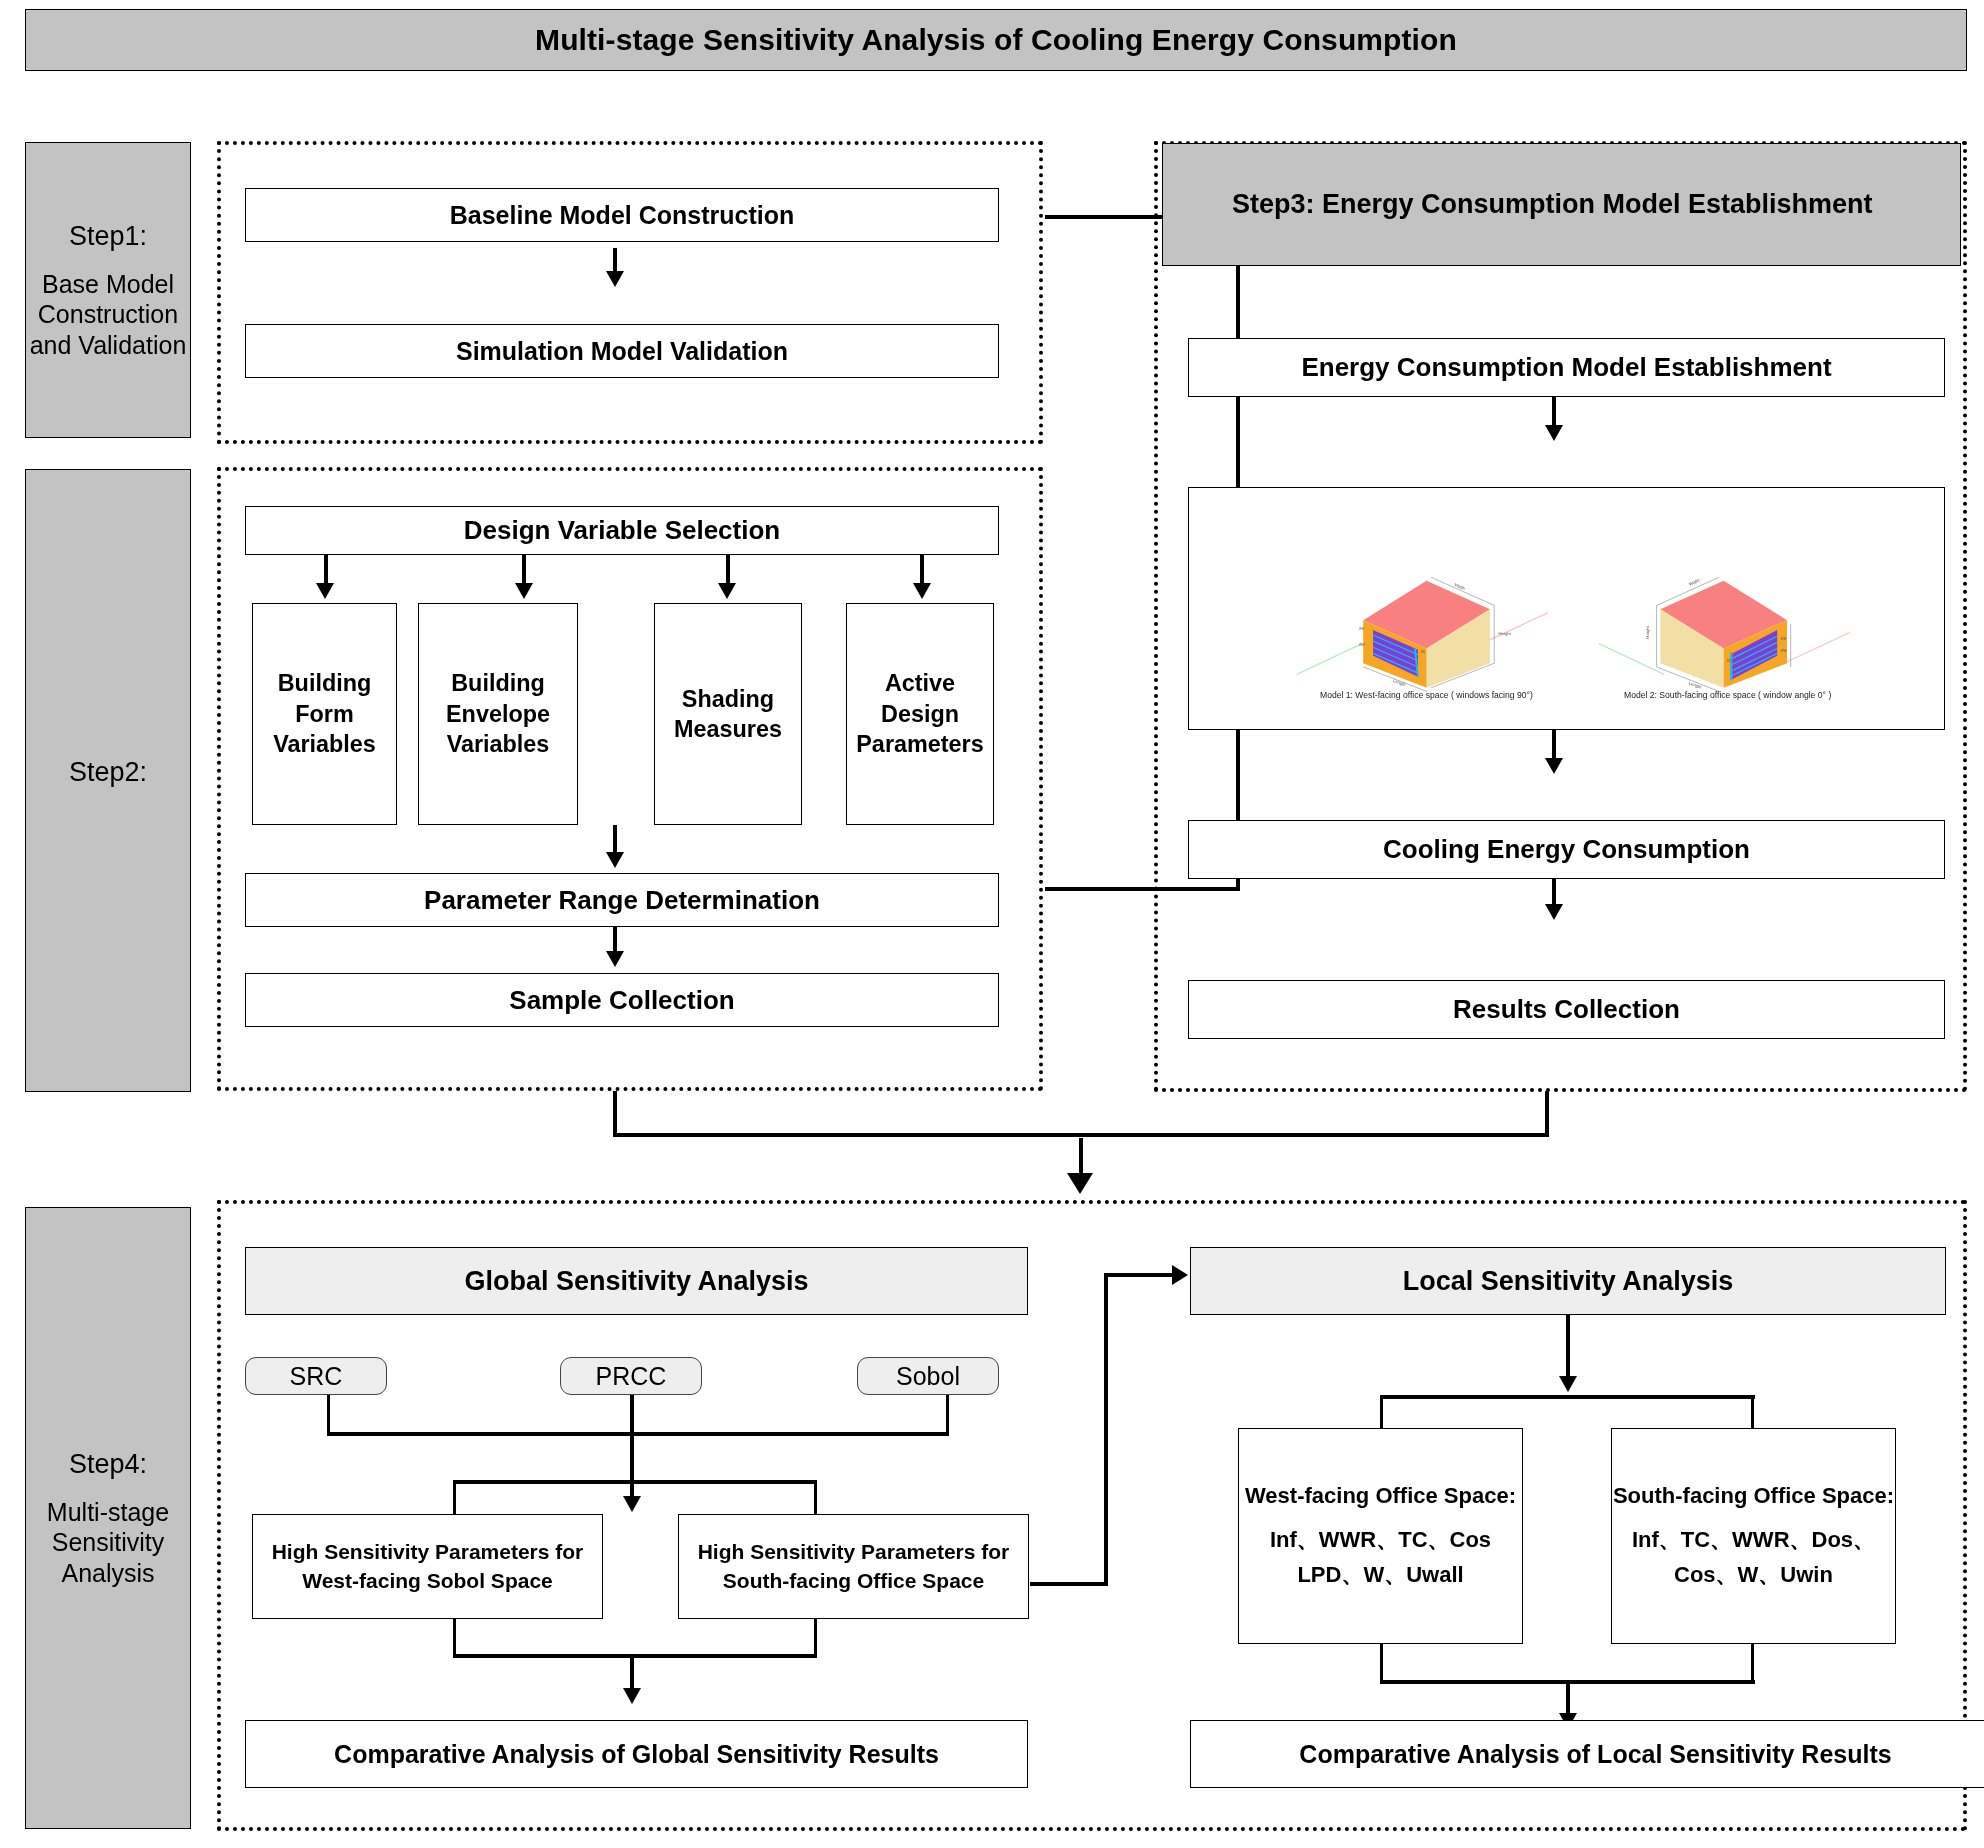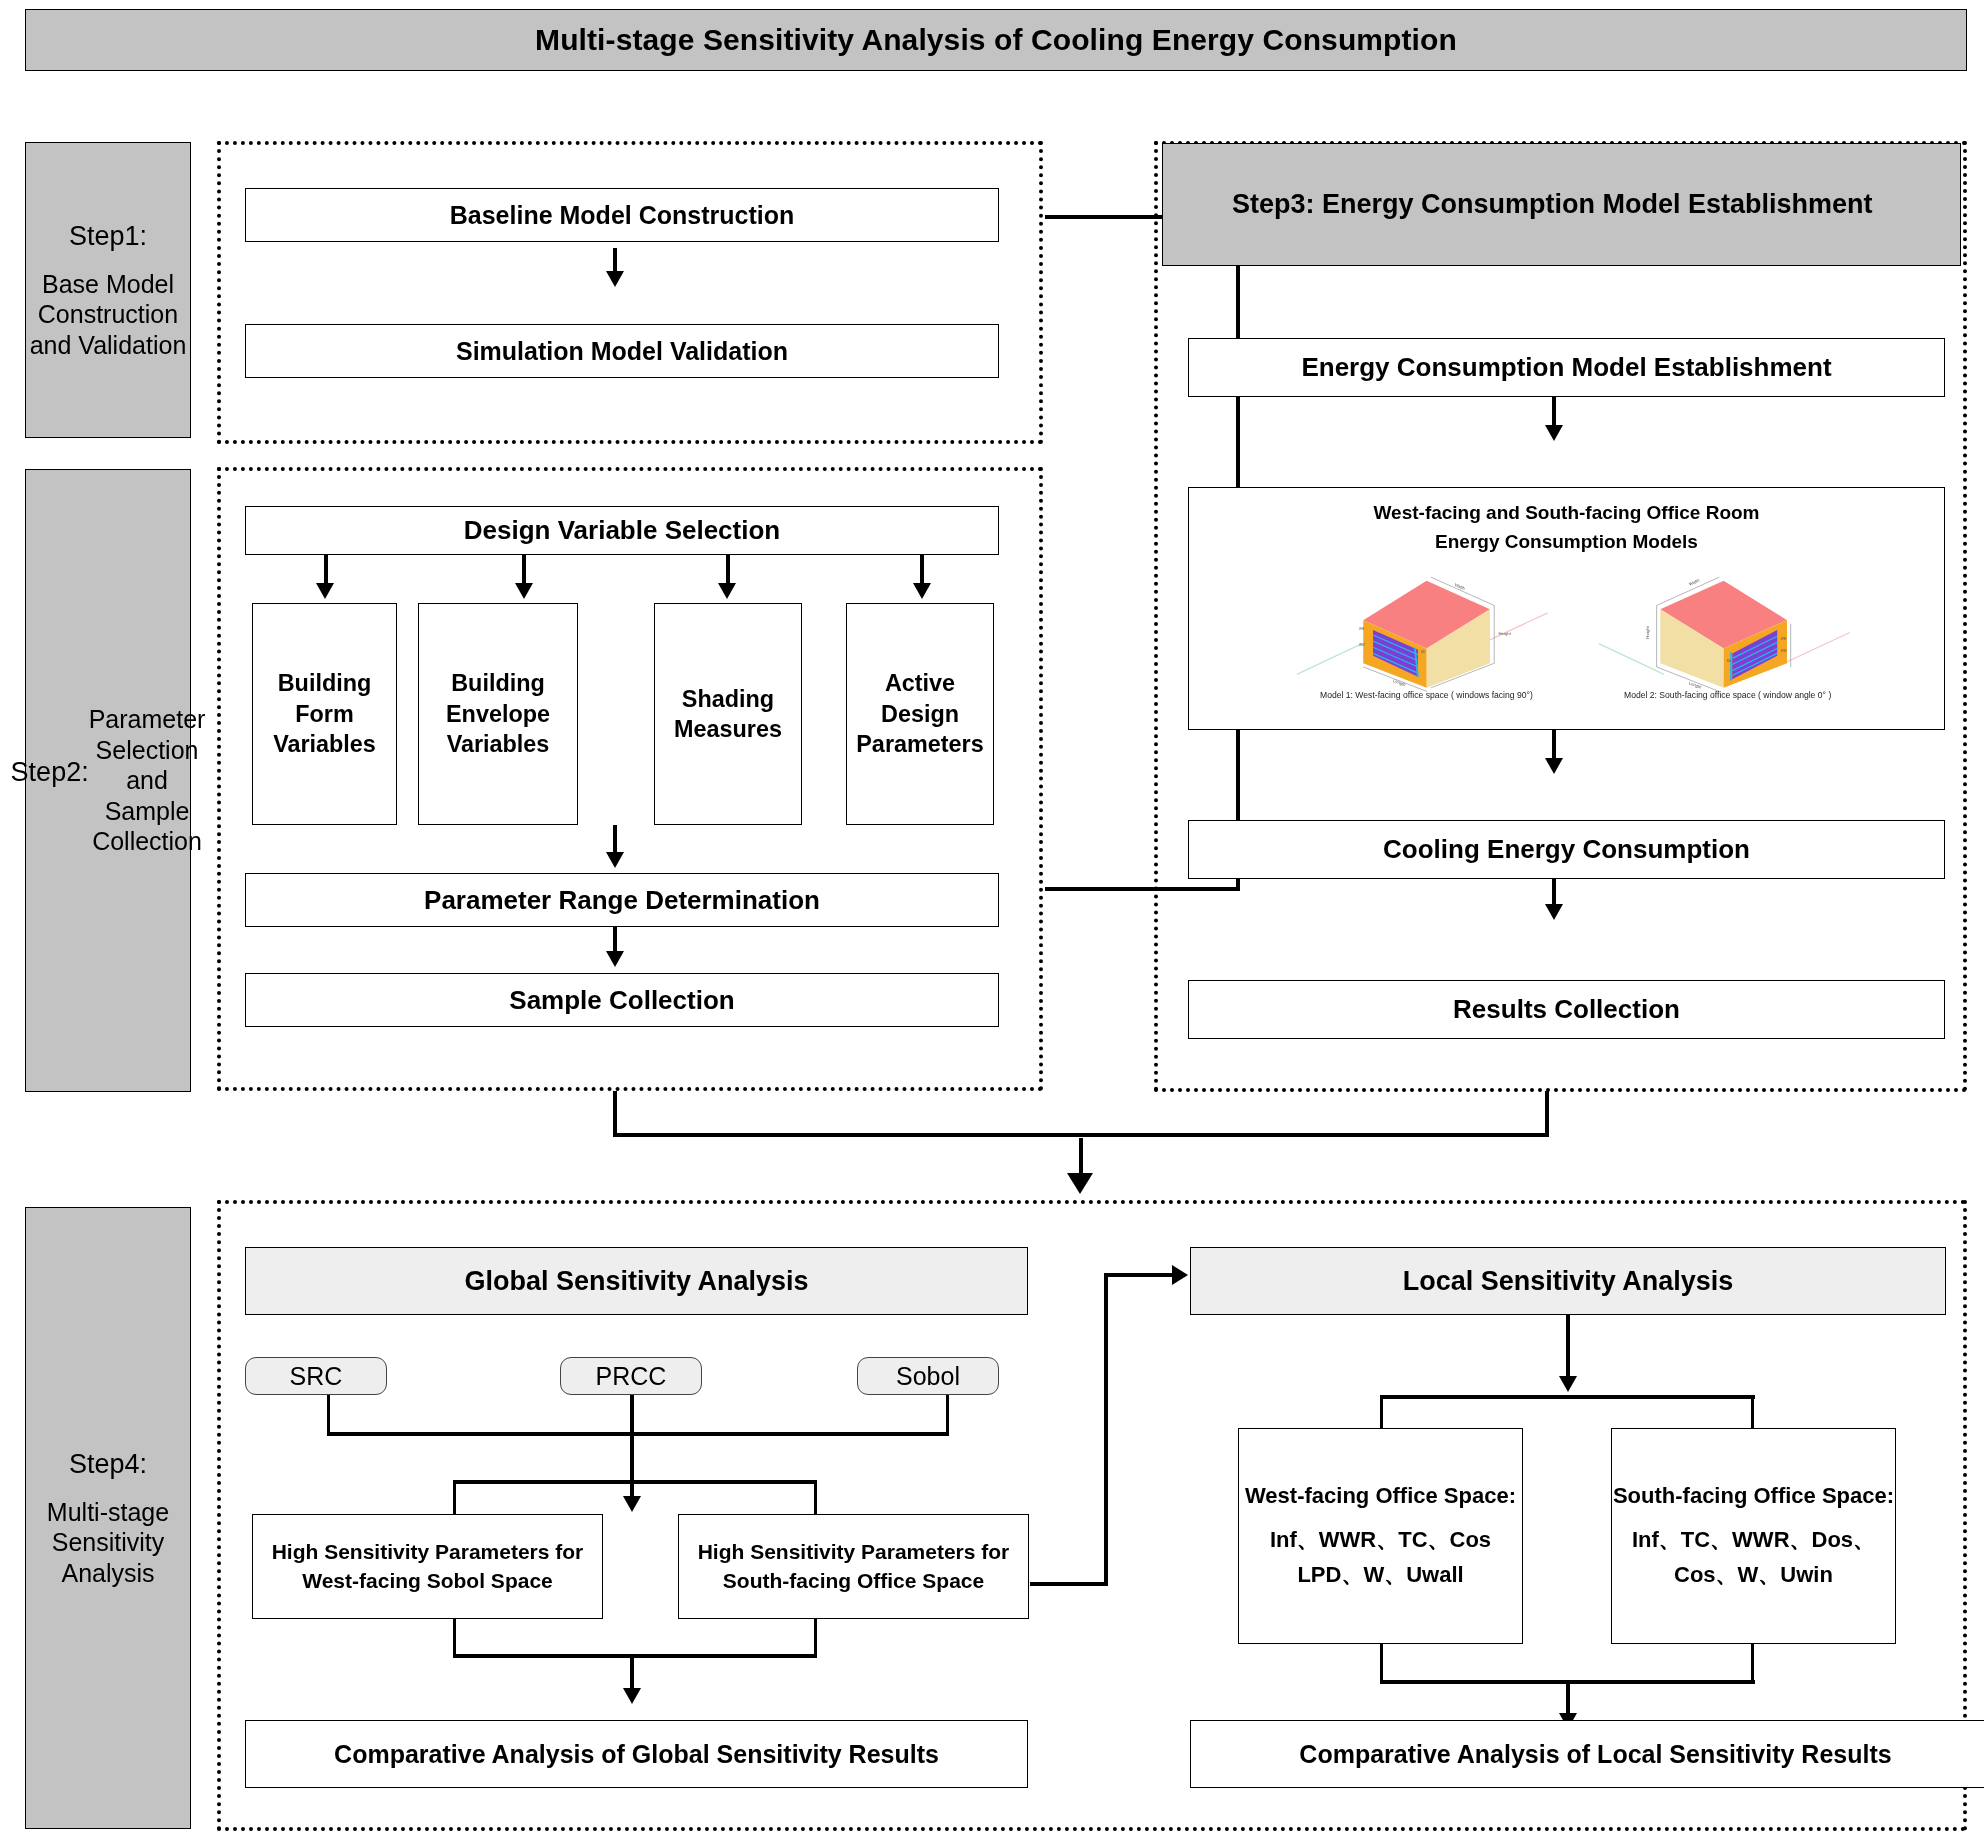--- a/index.html
+++ b/index.html
@@ -49,21 +49,20 @@
 </div>
 <div class="line" style="left:613px;top:248px;width:3.7px;height:25px;"></div>
 <div class="arrow-d-sm" style="left:606px;top:271px;"></div>
 
 <div class="abs white ctr" style="left:245px;top:324px;width:754px;height:54px;">
   <span class="cond" style="font-size:25px;font-weight:bold;">Simulation Model Validation</span>
 </div>
 
 <div class="abs gray ctr" style="left:25px;top:469px;width:166px;height:623px;padding:0 3.7px;">
   <div class="txt" style="font-size:27px;margin-bottom:16px;">Step2:</div>
-  <div class="txt" style="font-size:25px;">Parameter Selection and Sample Collection</div>
 </div>
 
 <div class="abs dotpanel" style="left:217px;top:467px;width:826px;height:624px;"></div>
 
 <div class="abs white ctr" style="left:245px;top:506px;width:754px;height:49px;">
   <span class="cond" style="font-size:26px;font-weight:bold;text-align:center;">Design Variable Selection</span>
 </div>
 
 <div class="line" style="left:324px;top:555px;width:3.7px;height:30px;"></div>
 <div class="arrow-d-sm" style="left:316px;top:583px;"></div>
@@ -114,24 +113,20 @@
 </div>
 
 <div class="abs white ctr" style="left:1188px;top:338px;width:757px;height:59px;">
   <span class="cond" style="font-size:26px;font-weight:bold;">Energy Consumption Model Establishment</span>
 </div>
 
 <div class="line" style="left:1552px;top:397px;width:3.7px;height:30px;"></div>
 <div class="arrow-d-sm" style="left:1545px;top:425px;"></div>
 
 <div class="abs white" style="left:1188px;top:487px;width:757px;height:243px;">
-  <div class="ctr" style="width:100%;flex-direction:column;margin-top:13.6px;">
-    <div class="cond" style="font-size:19px;font-weight:bold;">West-facing and South-facing Office Room</div>
-    <div class="cond" style="font-size:19px;font-weight:bold;margin-top:7.4px;">Energy Consumption Models</div>
-  </div>
 
   <svg class="modelwrap" style="left:105px;top:83px;" width="259" height="123" viewBox="0 0 420 200">
     <line x1="4" y1="168" x2="110" y2="118" stroke="#bfe6cf" stroke-width="2"></line>
     <line x1="305" y1="118" x2="412" y2="68" stroke="#f6c6c6" stroke-width="2"></line>
     <polygon points="112,80 215,16 318,62 215,126" fill="#f98080"></polygon>
     <polygon points="215,126 318,62 318,150 215,190" fill="#f2dfa6"></polygon>
     <polygon points="112,80 215,126 215,190 112,150" fill="#f5a623"></polygon>
     <polygon points="124,92 205,128 205,176 124,142" fill="#f5a623"></polygon>
     <polygon points="128,96 201,128 201,172 128,138" fill="#7b3fd4"></polygon>
     <g stroke="#24b7ef" stroke-width="2">

